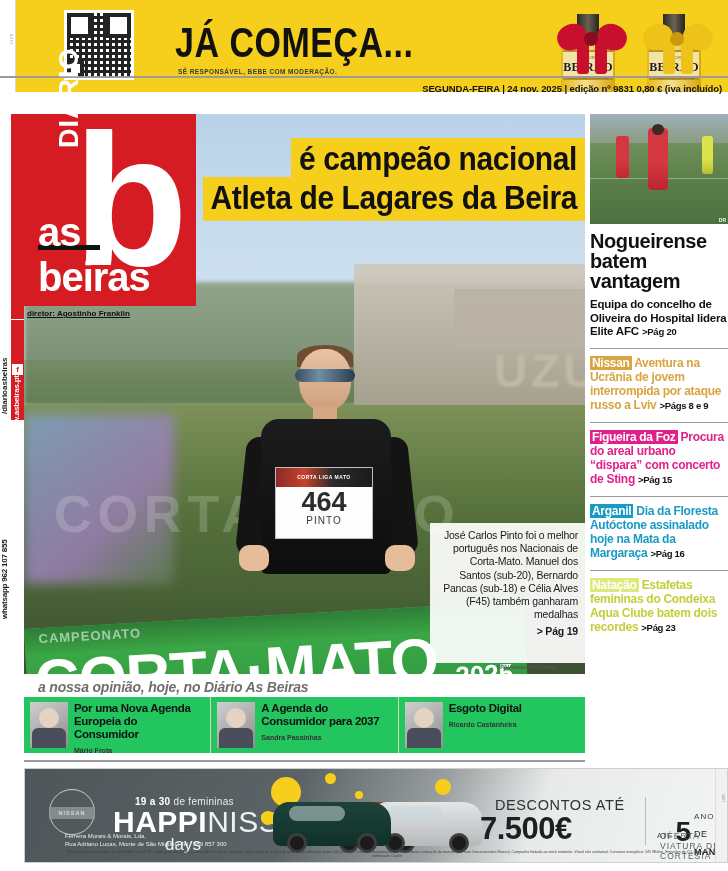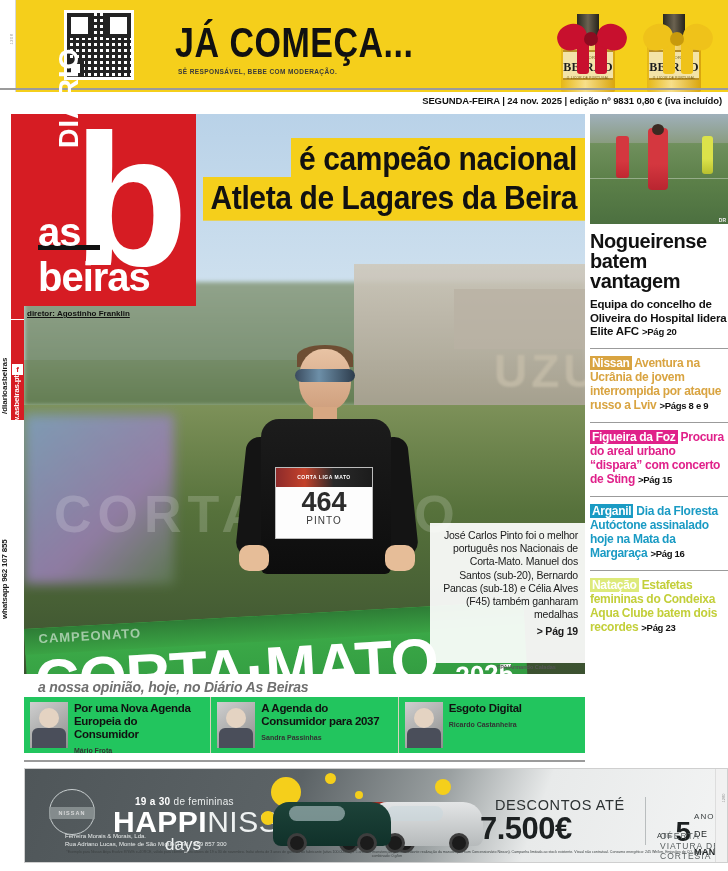--- a/index.html
+++ b/index.html
@@ -79,21 +79,21 @@
   .bow .lobe.r{transform:rotate(18deg) scaleX(-1);}
   .bow .knot{position:absolute;left:29px;top:12px;width:14px;height:14px;border-radius:50%;}
   .bow .tailL,.bow .tailR{position:absolute;top:20px;width:12px;height:34px;border-radius:3px;}
   .b-red .lobe,.b-red .knot,.b-red .tailL,.b-red .tailR{background:#c8102e;}
   .b-red .knot{background:#8d0b20;}
   .b-yel .lobe,.b-yel .knot,.b-yel .tailL,.b-yel .tailR{background:#efc21a;}
   .b-yel .knot{background:#c89a0c;}
 
   
   .dateline{
-    position:absolute; left:0; top:88px; width:728px; height:22px;
+    position:absolute; left:0; top:76px; width:728px; height:22px;
     border-top:2px solid #9b9b9b;
     text-align:right; padding:5px 6px 0 0;
     font-size:9.5px; font-weight:bold; color:#111; letter-spacing:-.1px;
   }
 
   
   .vrail{
     position:absolute; left:0; top:114px; width:24px; height:560px;
     background:#fff;
   }

